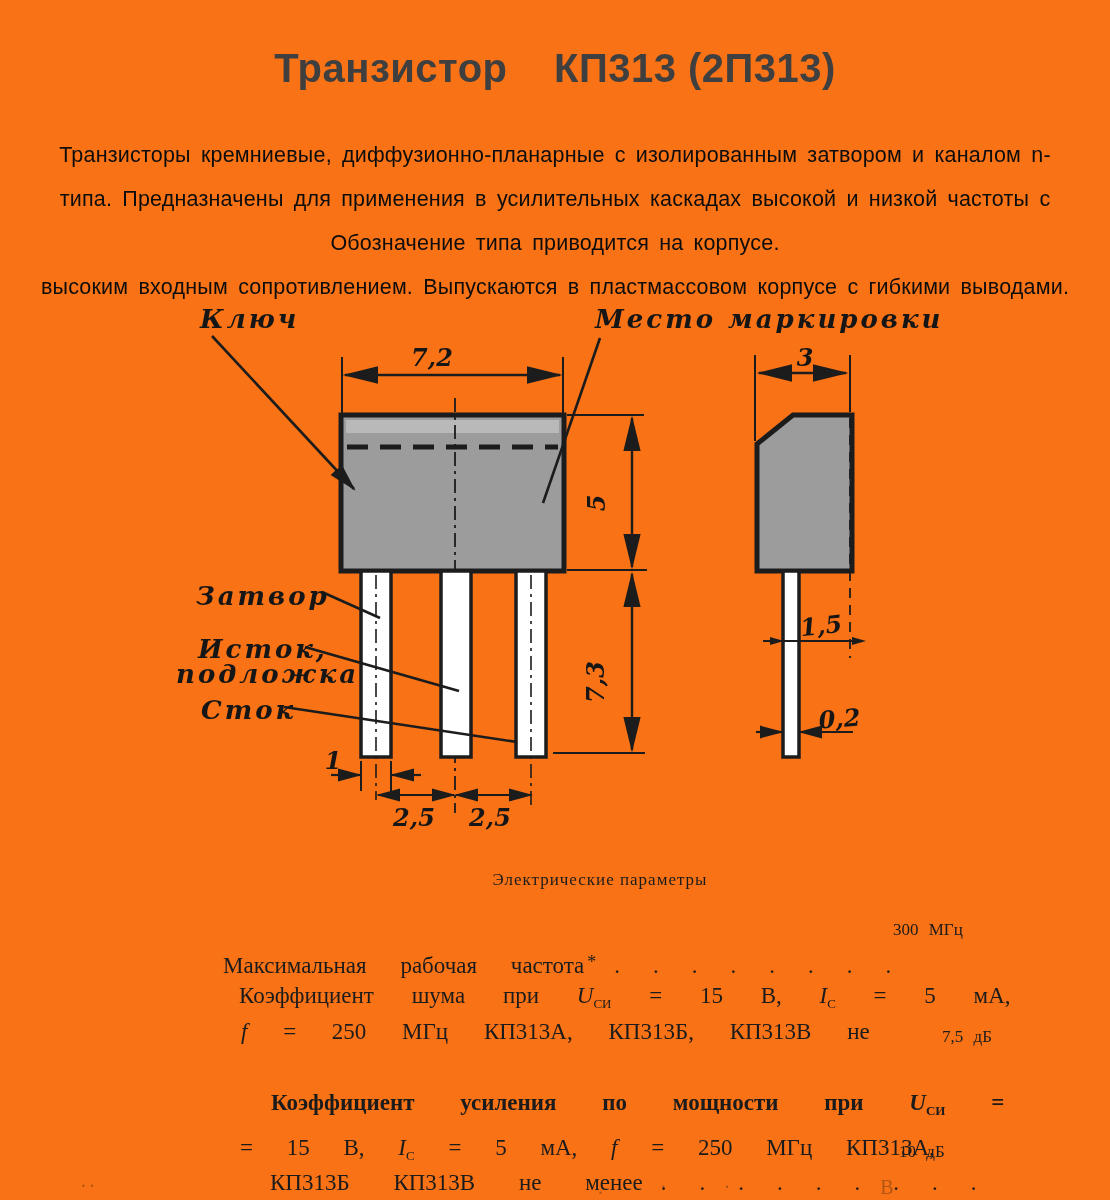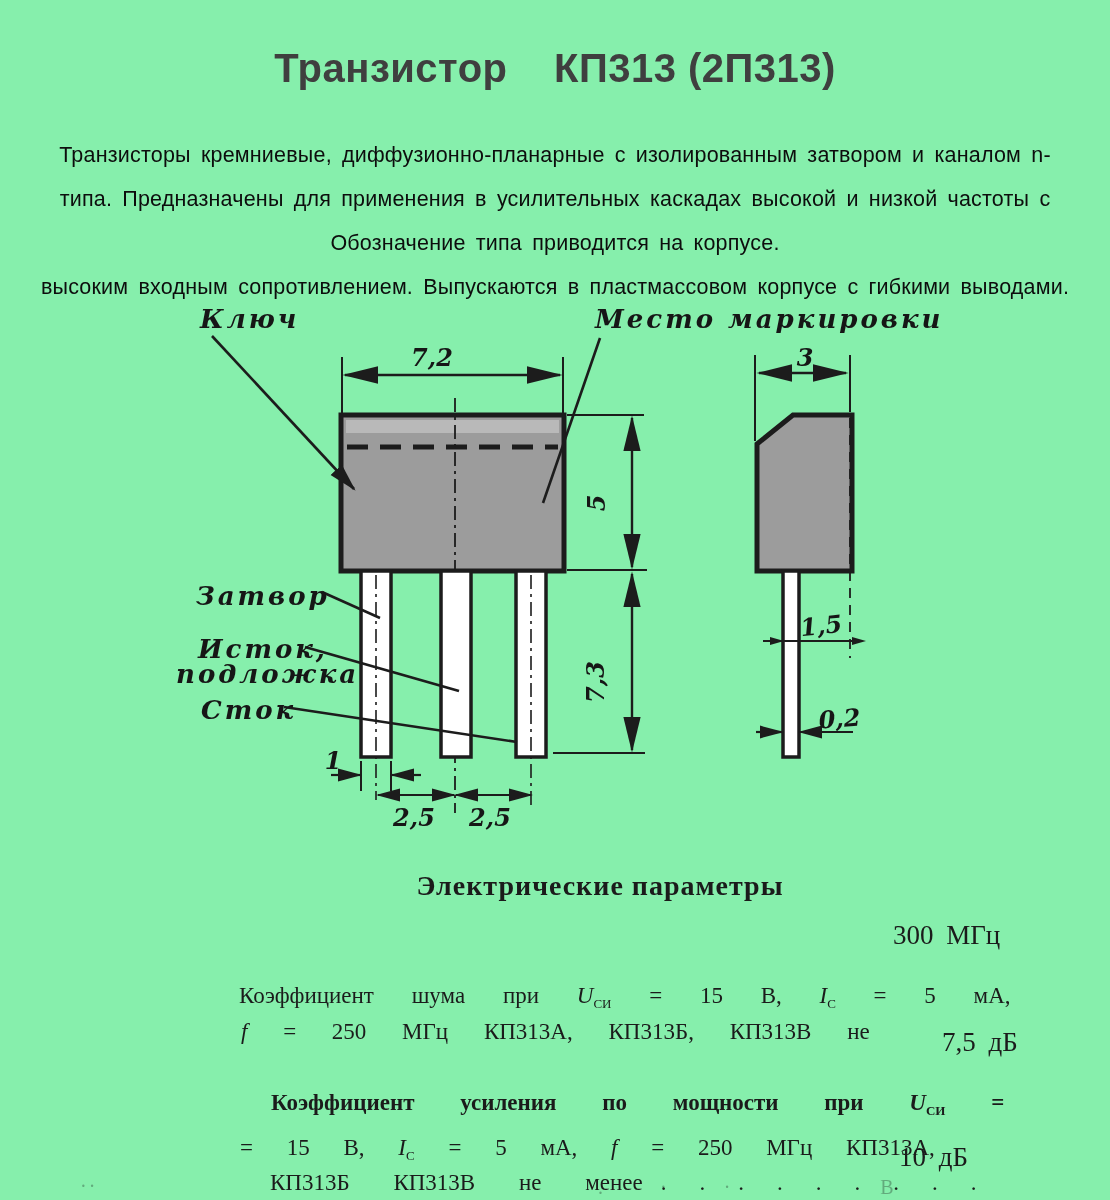--- a/index.html
+++ b/index.html
@@ -1,32 +1,32 @@
 <!DOCTYPE html>
 <html><head>
 <meta charset="utf-8">
 <style>
   html,body{margin:0;padding:0;background:#ffffff;}
-  .page{position:relative;width:1110px;height:1200px;background:#86efac;overflow:hidden;
+  .page{position:relative;width:1110px;height:1200px;background:#f97316;overflow:hidden;
         font-family:"Liberation Sans",sans-serif;color:#111;}
   .abs{position:absolute;}
   .title{top:46px;left:0;width:1110px;text-align:center;font-size:40px;font-weight:bold;
          color:#3f3f3f;white-space:pre;letter-spacing:.5px;}
   .descr{top:133px;left:30px;width:1050px;font-size:21.5px;line-height:44px;color:#0d0d0d;
          letter-spacing:.2px;word-spacing:4px;}
   .descr div{text-align:center;white-space:pre;}
   .drawing{top:285px;left:0;width:1110px;height:560px;}
   svg text{font-family:"DejaVu Serif",serif;font-style:italic;font-weight:600;fill:#161616;}
   .dimtxt{font-size:24px;}
   .lbltxt{font-size:26px;letter-spacing:3px;}
   .params{font-family:"Liberation Serif",serif;color:#1b1b1b;}
-  .pheading{top:870px;left:90px;width:1020px;text-align:center;font-size:28px;font-weight:bold;
+  .pheading{top:870px;left:90px;width:1020px;text-align:center;font-size:17px;font-weight:normal;
             letter-spacing:1px;}
   .prow{white-space:pre;font-size:23px;line-height:28px;}
-  .pval{font-size:27px;word-spacing:6px;white-space:pre;text-align:center;}
+  .pval{font-size:17px;word-spacing:6px;white-space:pre;text-align:center;}
   .var{font-style:italic;}
   .sub{font-size:13px;vertical-align:-5px;letter-spacing:0;word-spacing:0;}
   .star{vertical-align:5px;font-size:18px;margin-left:3px;letter-spacing:0;}
   .dots{letter-spacing:33px;margin-left:18px;word-spacing:0;}
   .artifact{opacity:.3;font-family:"Liberation Serif",serif;font-size:20px;white-space:pre;
             letter-spacing:26px;filter:blur(.4px);}
 </style>
 </head>
 <body>
 
@@ -118,20 +118,23 @@
     <text class="dimtxt" x="333" y="769" text-anchor="middle">1</text>
     <text class="dimtxt" x="414" y="826" text-anchor="middle">2,5</text>
     <text class="dimtxt" x="490" y="826" text-anchor="middle">2,5</text>
     <text class="dimtxt" x="805" y="366" text-anchor="middle">3</text>
     <text class="dimtxt" x="822" y="634" text-anchor="middle" font-size="22" transform="rotate(-6 822 634)">1,5</text>
     <text class="dimtxt" x="840" y="727" text-anchor="middle" font-size="22" transform="rotate(-4 840 727)">0,2</text>
   </svg>
 
   <div class="abs params pheading">Электрические параметры</div>
 
+  <div class="abs params prow" style="left:88px;top:920px;word-spacing:28px;">
+    <span>Максимальная рабочая частота</span><span class="star">*</span><span class="dots">........</span>
+  </div>
   <div class="abs params pval" style="left:893px;top:920px;">300 МГц</div>
 
   <div class="abs params prow" style="left:88px;top:954px;word-spacing:32px;">
     <span>Коэффициент шума при </span><span class="var">U</span><span class="sub">СИ</span><span> = 15 В, </span><span class="var">I</span><span class="sub">С</span><span> = 5 мА,</span>
   </div>
 
   <div class="abs params prow" style="left:98px;top:990px;word-spacing:30px;">
     <span class="var">f</span><span> = 250 МГц КП313А, КП313Б, КП313В не</span>
   </div>
 

